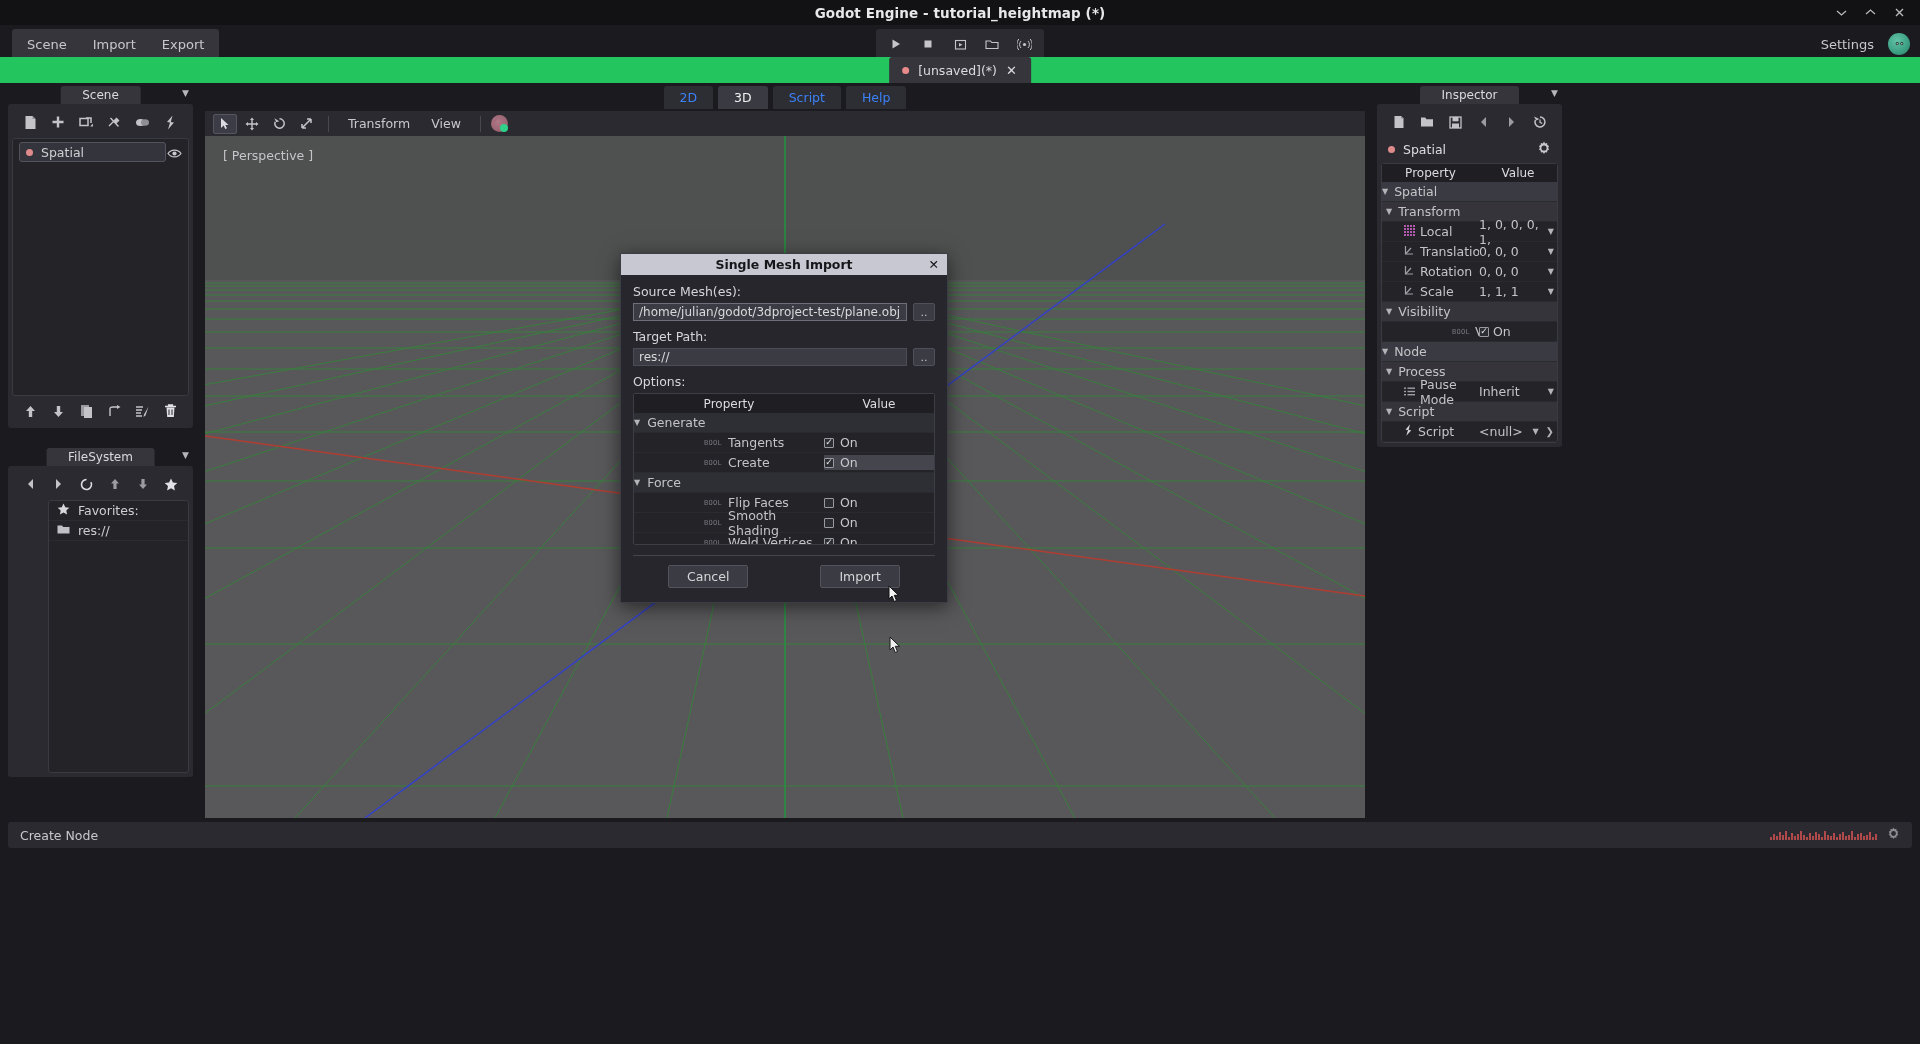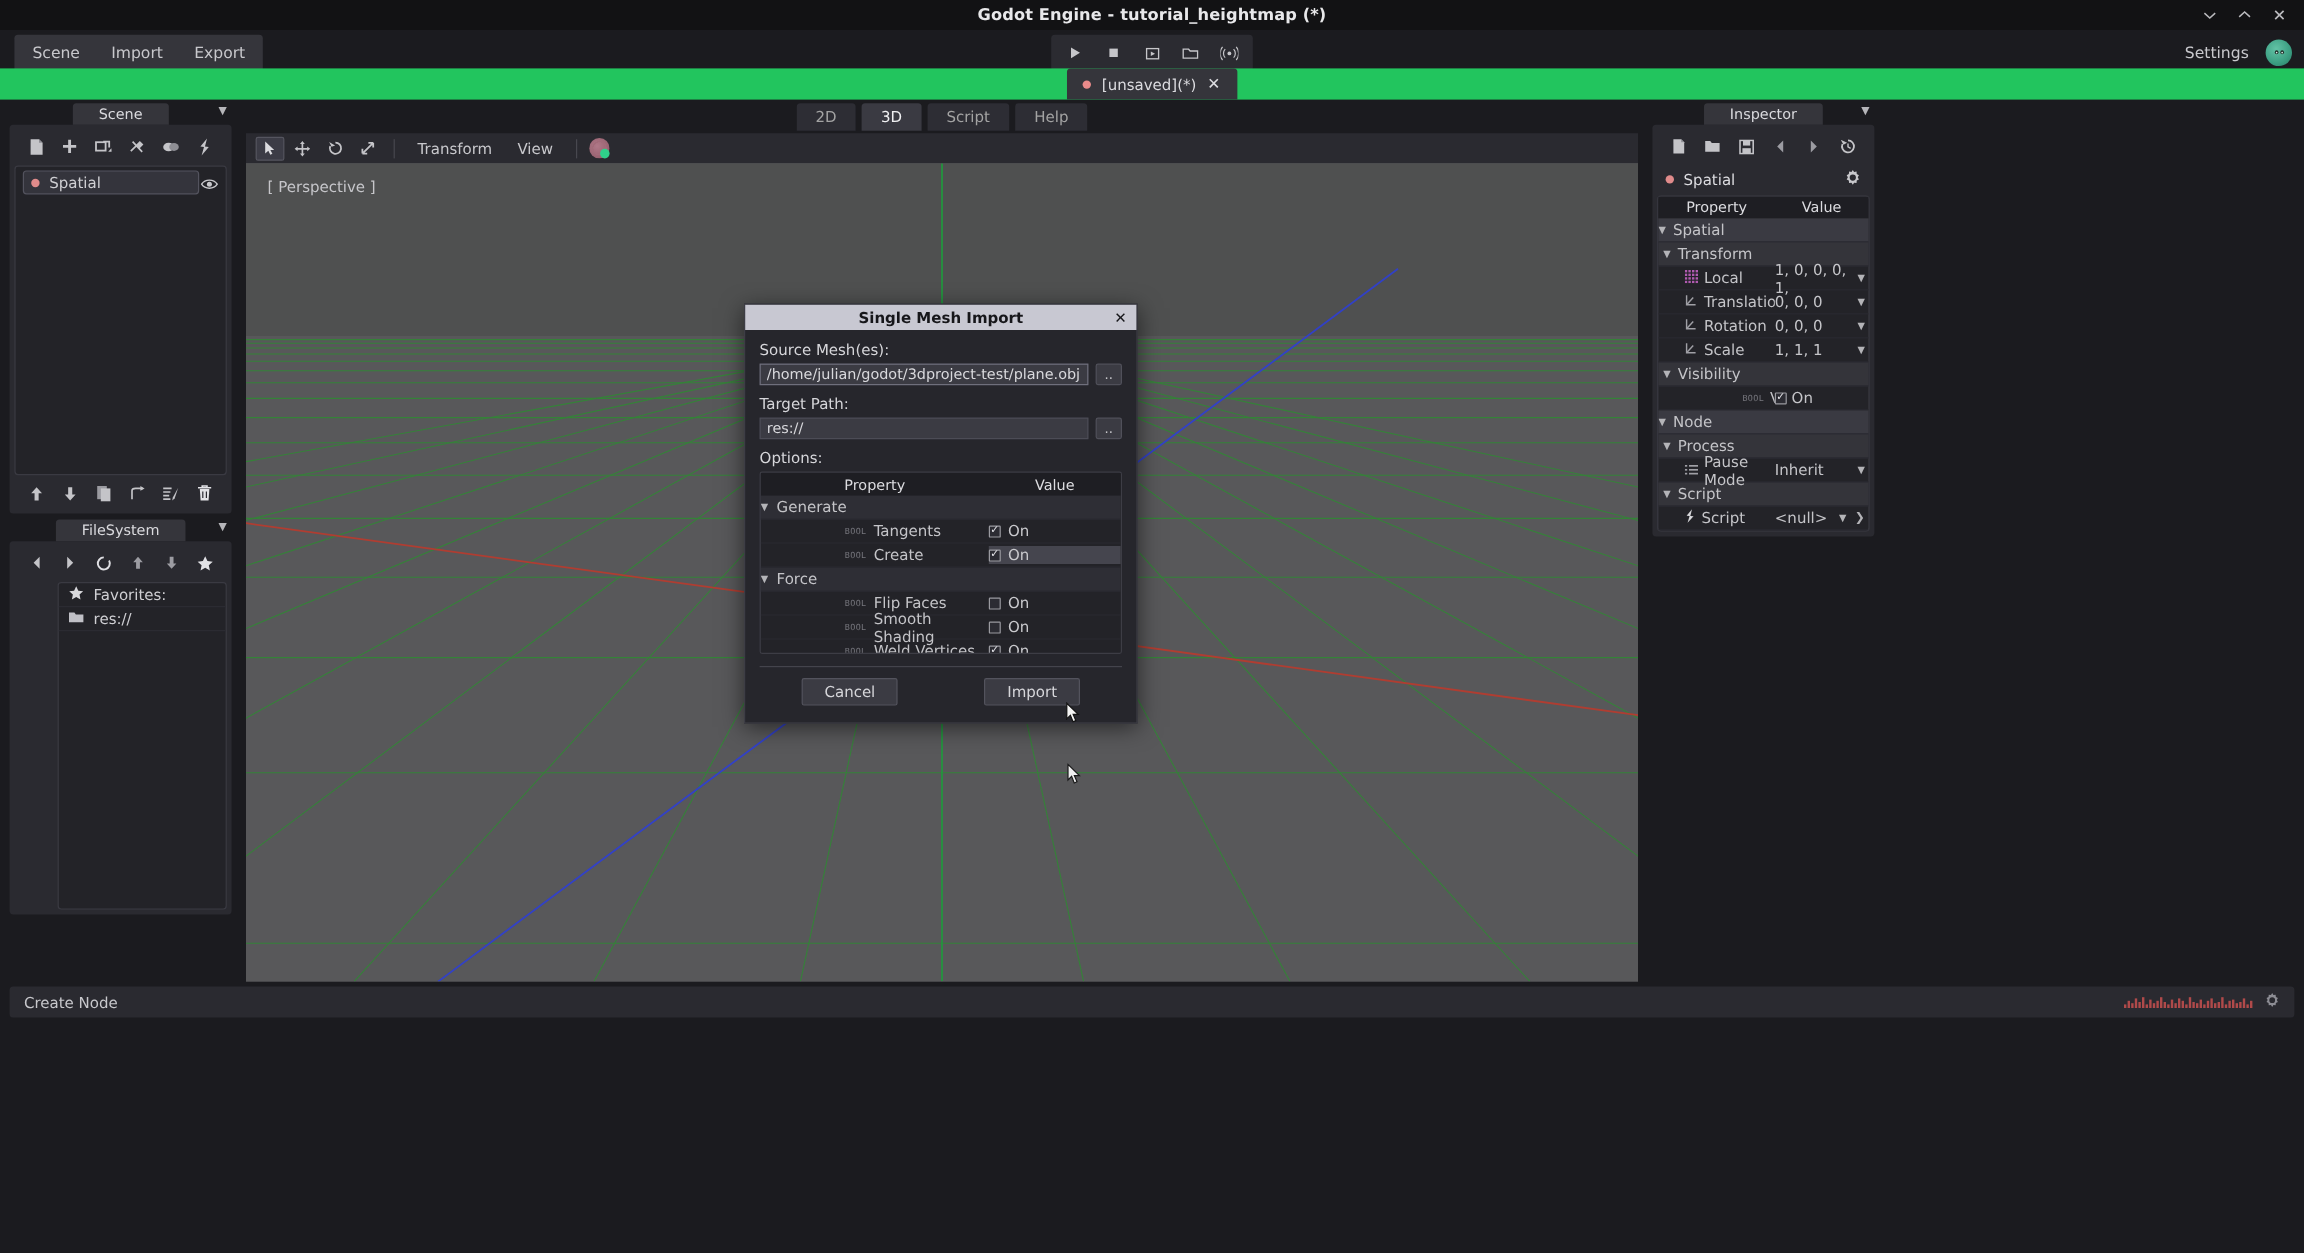--- a/index.html
+++ b/index.html
@@ -129,21 +129,21 @@
     font-size:12.5px; color:#cfcfd3; cursor:pointer;
     border-bottom:1px solid #2b2b32;
   }
 
   
   .viewport-wrap { position:absolute; left:205px; top:86px; width:1160px; height:732px; }
   .vp-tabs {
     display:flex; gap:5px; justify-content:center; height:25px; align-items:flex-start;
   }
   .vp-tab {
-    background:#2d2d34; color:#a3a3a3; font-size:12.5px;
+    background:#2d2d34; color:#3b82f6; font-size:12.5px;
     padding:4px 16px; border-radius:3px 3px 0 0; cursor:pointer;
   }
   .vp-tab.active { background:#3a3a42; color:#f0f0f2; }
 
   .vp-toolbar {
     height:25px; background:#2a2a30; display:flex; align-items:center;
     padding:0 8px; gap:3px;
   }
   .vp-tool {
     width:24px; height:20px; display:flex; align-items:center; justify-content:center;
@@ -447,21 +447,21 @@
         <div class="tool-icon">
           <svg width="13" height="14" viewBox="0 0 13 14">
               <path d="M1 2.5 L12 2.5 M4.5 2.5 L4.5 1 L8.5 1 L8.5 2.5" stroke="#e2e2e6" stroke-width="1.3" fill="none"></path>
               <path d="M2.5 3.5 L10.5 3.5 L9.8 13 L3.2 13 Z" fill="#e2e2e6"></path>
               <path d="M5 5.5 L5 11 M8 5.5 L8 11" stroke="#2a2a30" stroke-width="1"></path>
             </svg>
         </div>
       </div>
     </div>
 
-    <div class="dock-tabrow" style="margin-top:5px;">
+    <div class="dock-tabrow" style="margin-top:20px;">
       <div class="dock-tab">FileSystem</div>
       <div class="dock-caret">▼</div>
     </div>
 
     <div class="panel-body">
       <div class="panel-toolbar">
         <div class="tool-icon">
           <svg width="11" height="12" viewBox="0 0 11 12">
               <path d="M8 1 L3 6 L8 11 Z" fill="#c4c4c8"></path>
             </svg>

